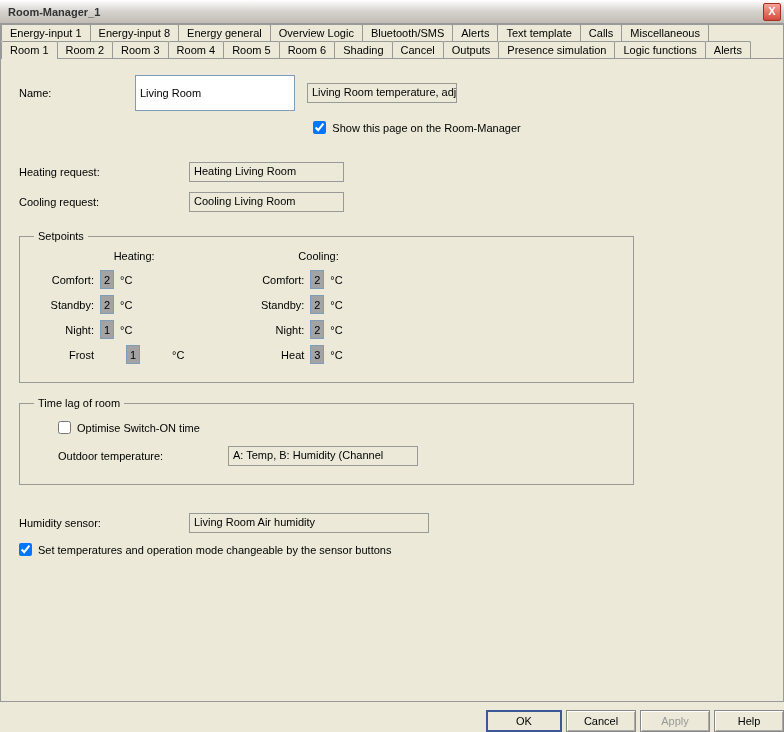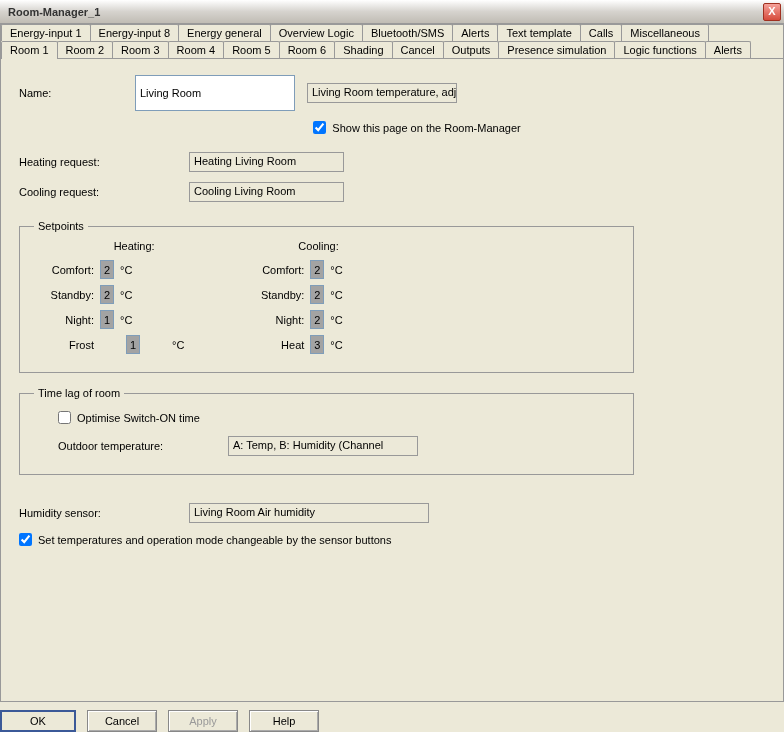--- a/index.html
+++ b/index.html
@@ -171,22 +171,22 @@
   cursor: pointer;
   min-width: 70px;
   height: 22px;
   box-shadow: inset 1px 1px 0 #fff, inset -1px -1px 0 #aaa;
 }
 .btn:disabled {
   color: #999;
 }
 .button-bar {
   display: flex;
-  justify-content: flex-start;
-  gap: 11px;
+  justify-content: flex-end;
+  gap: 4px;
   padding-top: 8px;
 }
 .timer-btn {
   margin-top: 10px;
   width: 110px;
 }
 </style>
 </head>
 <body>
 
@@ -228,21 +228,21 @@
 
     <div class="tab-content">
 
       <div class="row">
         <div class="label-col">Name:</div>
         <input class="text-input" style="width: 160px;" value="Living Room">
         <div style="width:12px"></div>
         <div class="readonly-box" style="width:150px">Living Room  temperature, adju</div>
       </div>
 
-      <div class="row" style="justify-content:center; margin-left:50px; margin-bottom:18px;">
+      <div class="row" style="justify-content:center; margin-left:50px; margin-bottom:28px;">
         <div class="checkbox-row">
           <input type="checkbox" checked="" style="">
           <span>Show this page on the Room-Manager</span>
         </div>
       </div>
 
       <div class="row">
         <div class="label-col" style="width:170px">Heating request:</div>
         <div class="readonly-box" style="width:155px">Heating Living Room</div>
       </div>

